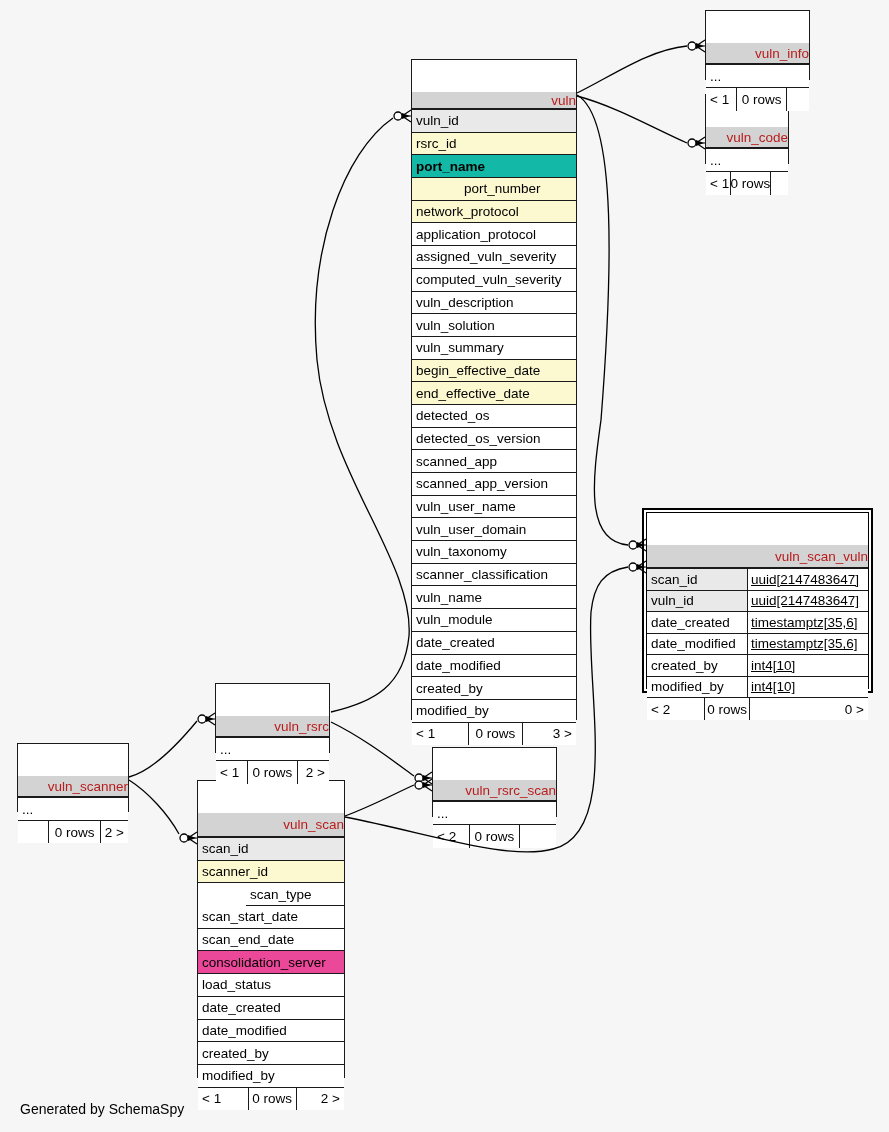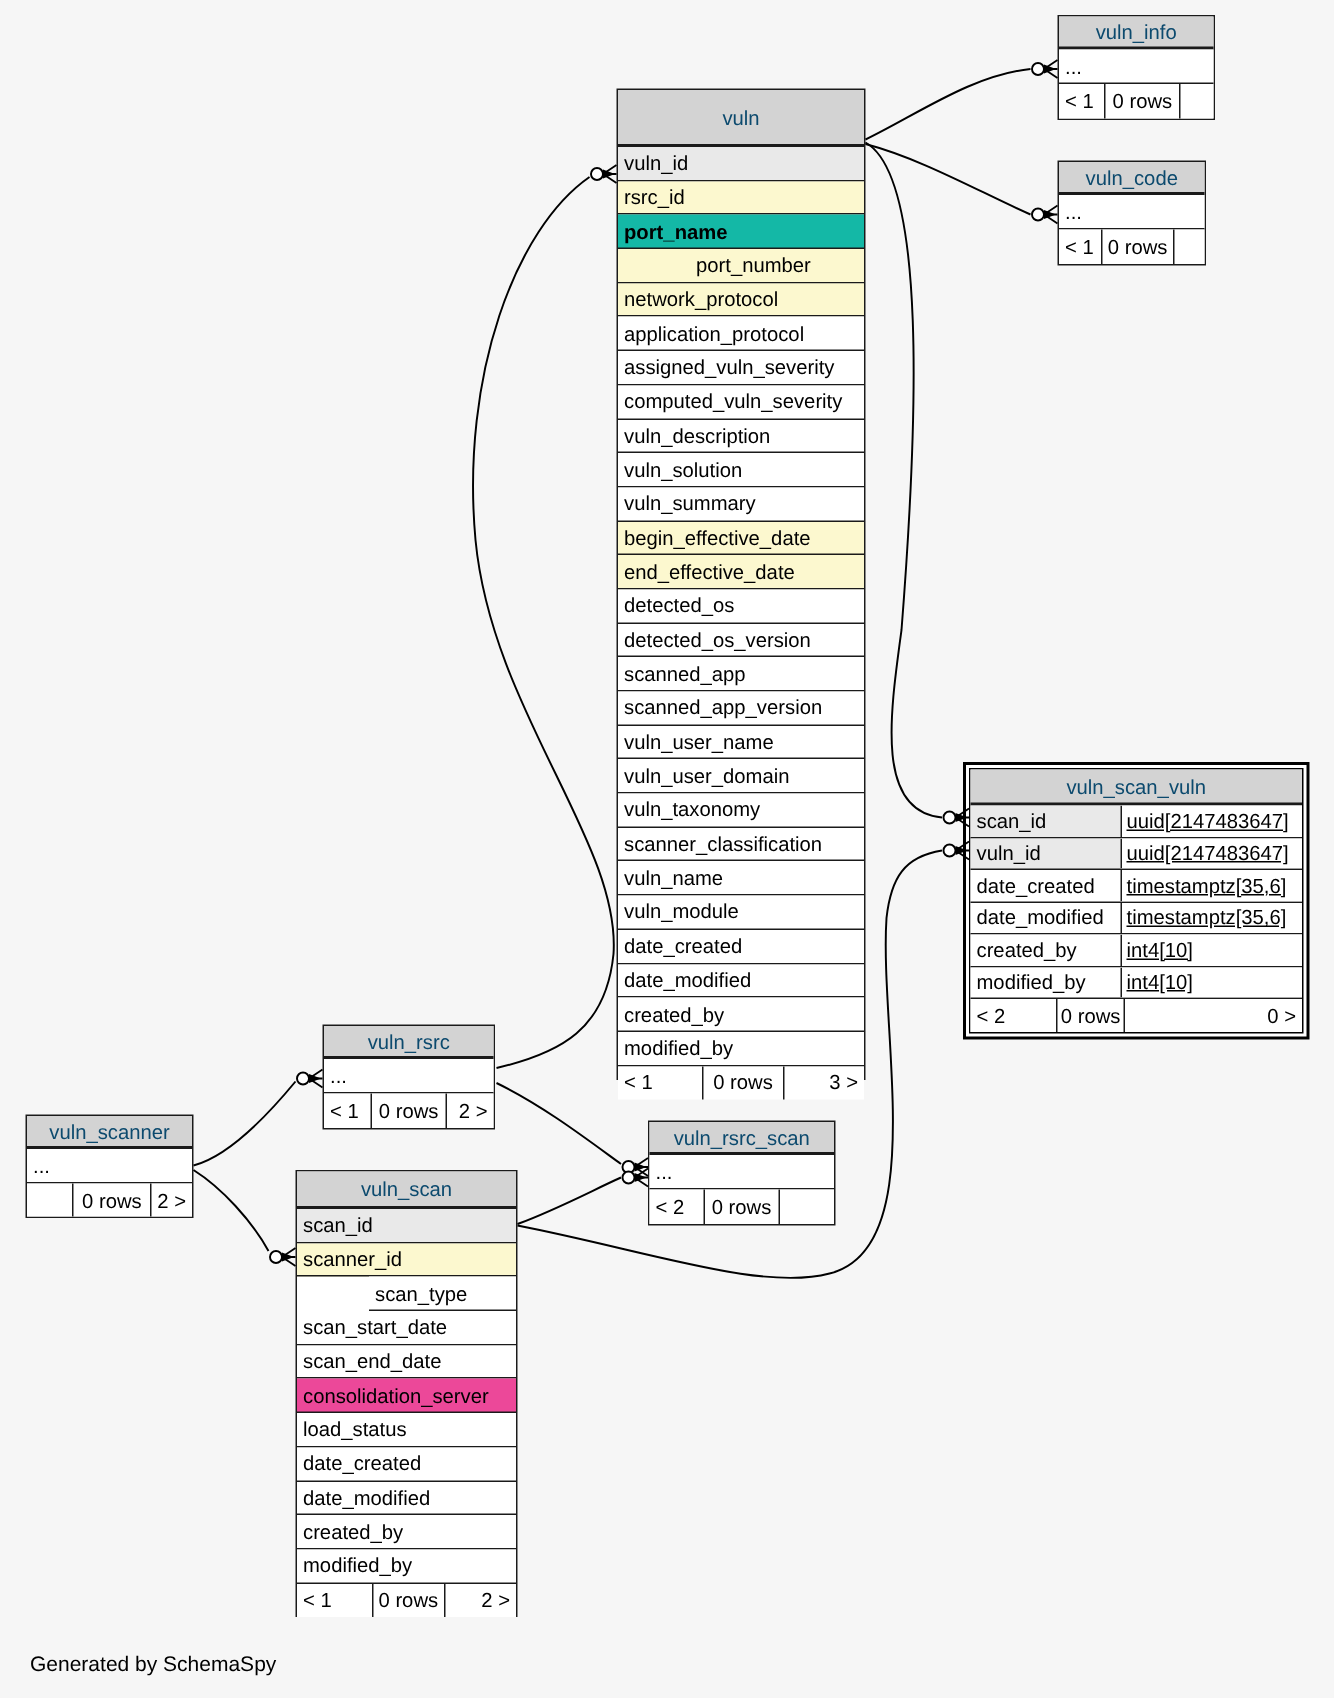--- a/index.html
+++ b/index.html
@@ -2,22 +2,22 @@
 <html><head>
 <meta charset="utf-8">
 <style>
   html,body{margin:0;padding:0;}
   body{font-family:"Liberation Sans","DejaVu Sans",sans-serif;background:#f6f6f6;}
   #diagram{position:relative;width:889px;height:1132px;background:#f6f6f6;overflow:hidden;}
   .tbl{position:absolute;box-sizing:border-box;border:1px solid #1a1a1a;background:#ffffff;}
   .tbl.emph{border:2px solid #000;padding:2px;background:#ffffff;}
   .tbl-inner{box-sizing:border-box;width:100%;height:100%;}
   .tbl.emph .tbl-inner{border:1px solid #000;}
-  .thead{box-sizing:border-box;display:flex;align-items:center;justify-content:center;
-         border-bottom:2px solid #1a1a1a;font-size:13.5px;color:#0c4a6e;}
+  .thead{box-sizing:border-box;display:flex;align-items:center;justify-content:flex-end;
+         border-bottom:2px solid #1a1a1a;font-size:13.5px;color:#b91c1c;margin-top:32px;}
   .trow{box-sizing:border-box;display:flex;align-items:center;border-bottom:1px solid #1a1a1a;
         font-size:13.5px;color:#000;background:#fff;overflow:hidden;white-space:nowrap;}
   .trow .ncell{box-sizing:border-box;height:100%;display:flex;align-items:center;
                padding-left:4px;flex:1 1 auto;overflow:hidden;white-space:nowrap;}
   .trow .tcell{box-sizing:border-box;height:100%;display:flex;align-items:center;
                padding-left:3px;border-left:1px solid #1a1a1a;background:#fff;
                overflow:hidden;white-space:nowrap;text-decoration:underline;}
   .tfoot{box-sizing:border-box;display:flex;font-size:13.5px;color:#000;background:#fff;}
   .fcell{box-sizing:border-box;display:flex;align-items:center;height:100%;
          padding:0 4px;overflow:hidden;white-space:nowrap;}
@@ -150,21 +150,21 @@
           <span class="ncell" style="flex: 0 0 100px;">modified_by</span>
           <span class="tcell" style="flex: 1 1 auto;">int4[10]</span>
         </div>
         <div class="tfoot" style="height: 22px;">
           <span class="fcell c1" style="flex: 0 0 26%;">&lt; 2</span>
           <span class="fcell c2" style="flex: 0 0 20%;">0 rows</span>
           <span class="fcell c3" style="flex: 1 1 auto;">0 &gt;</span>
         </div>
       </div>
     </div>
-    <div class="tbl" style="left: 705px; top: 107px; width: 99px; height: 70px;">
+    <div class="tbl" style="left: 705px; top: 94px; width: 84px; height: 70px;">
       <div class="tbl-inner">
         <div class="thead" style="height: 22px; background: rgb(211, 211, 211);">
           <span>vuln_code</span>
         </div>
         <div class="trow" style="height: 23px; background: rgb(255, 255, 255);">
           <span class="ncell">...</span>
         </div>
         <div class="tfoot" style="height: 23px;">
           <span class="fcell c1" style="flex: 0 0 29%;">&lt; 1</span>
           <span class="fcell c2" style="flex: 0 0 49%;">0 rows</span>
@@ -182,21 +182,21 @@
         </div>
         <div class="tfoot" style="height: 23px;">
           <span class="fcell c1" style="flex: 0 0 29%;">&lt; 1</span>
           <span class="fcell c2" style="flex: 0 0 49%;">0 rows</span>
           <span class="fcell c3" style="flex: 1 1 auto;"></span>
         </div>
       </div>
     </div>
     <div class="tbl" style="left: 411px; top: 59px; width: 166px; height: 660.8px;">
       <div class="tbl-inner">
-        <div class="thead" style="height: 38px; background: rgb(211, 211, 211);">
+        <div class="thead" style="height: 18px; background: rgb(211, 211, 211);">
           <span>vuln</span>
         </div>
         <div class="trow" style="height: 22.7px; background: rgb(233, 233, 233);">
           <span class="ncell">vuln_id</span>
         </div>
         <div class="trow" style="height: 22.7px; background: rgb(252, 248, 207);">
           <span class="ncell">rsrc_id</span>
         </div>
         <div class="trow" style="height: 22.7px; background: #14b8a6; font-weight: bold;">
           <span class="ncell">port_name</span>

